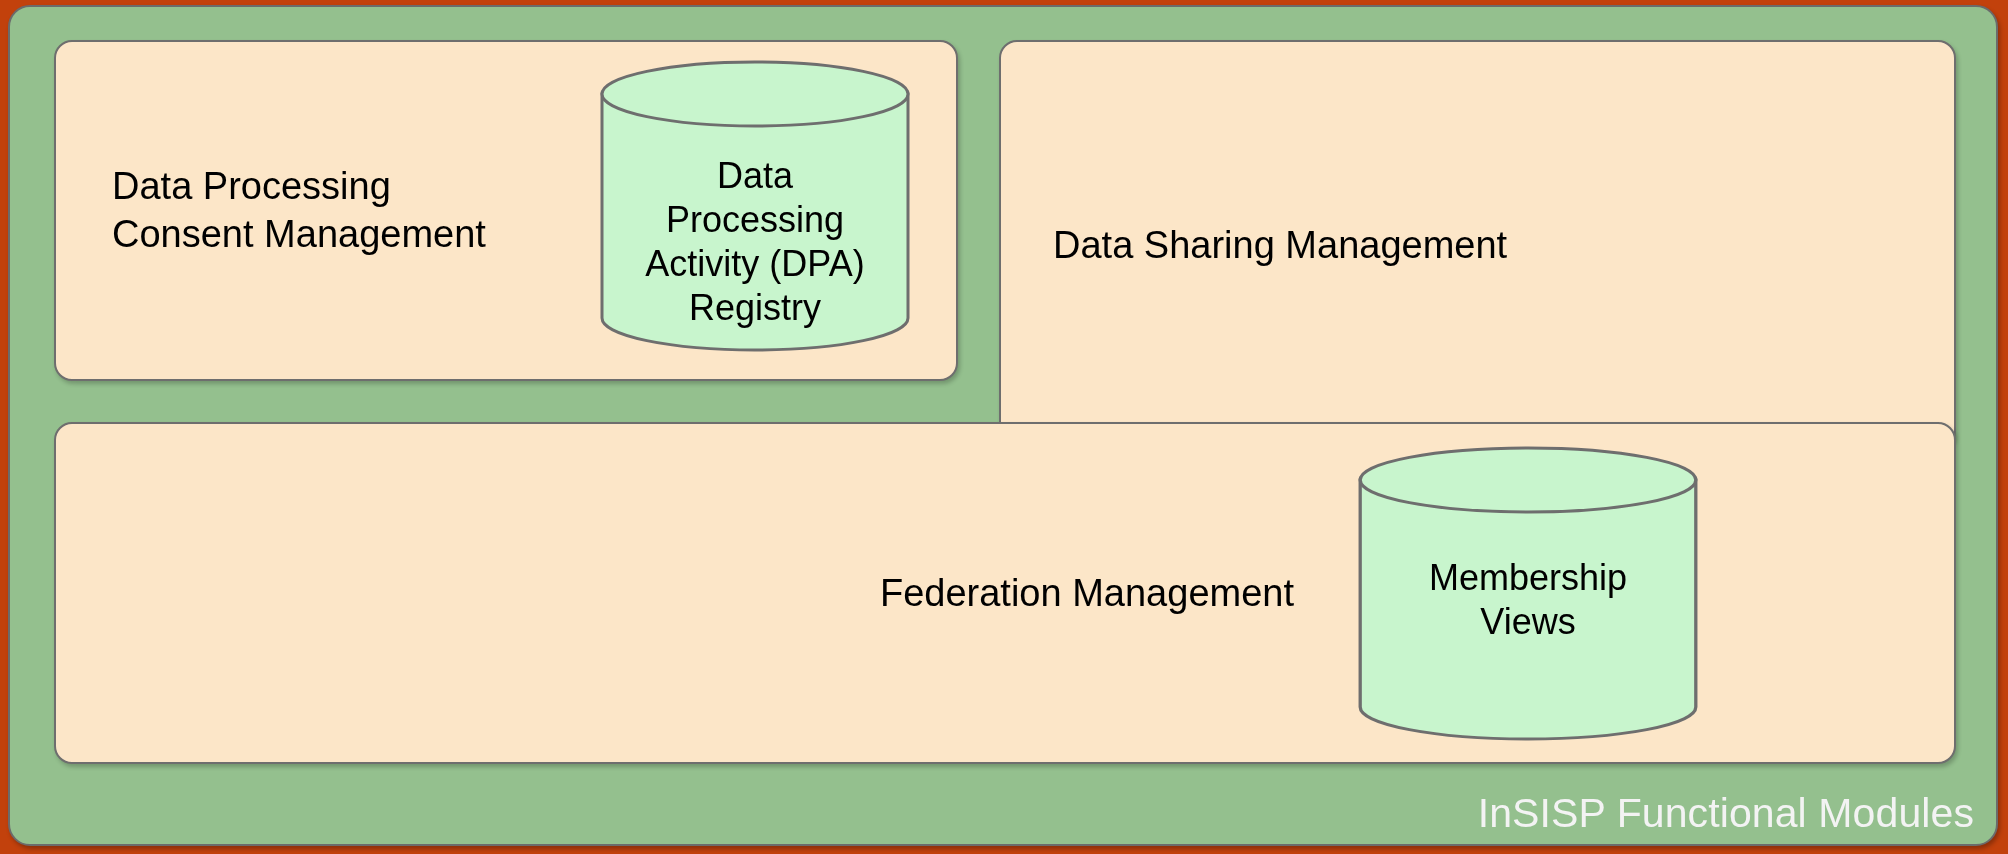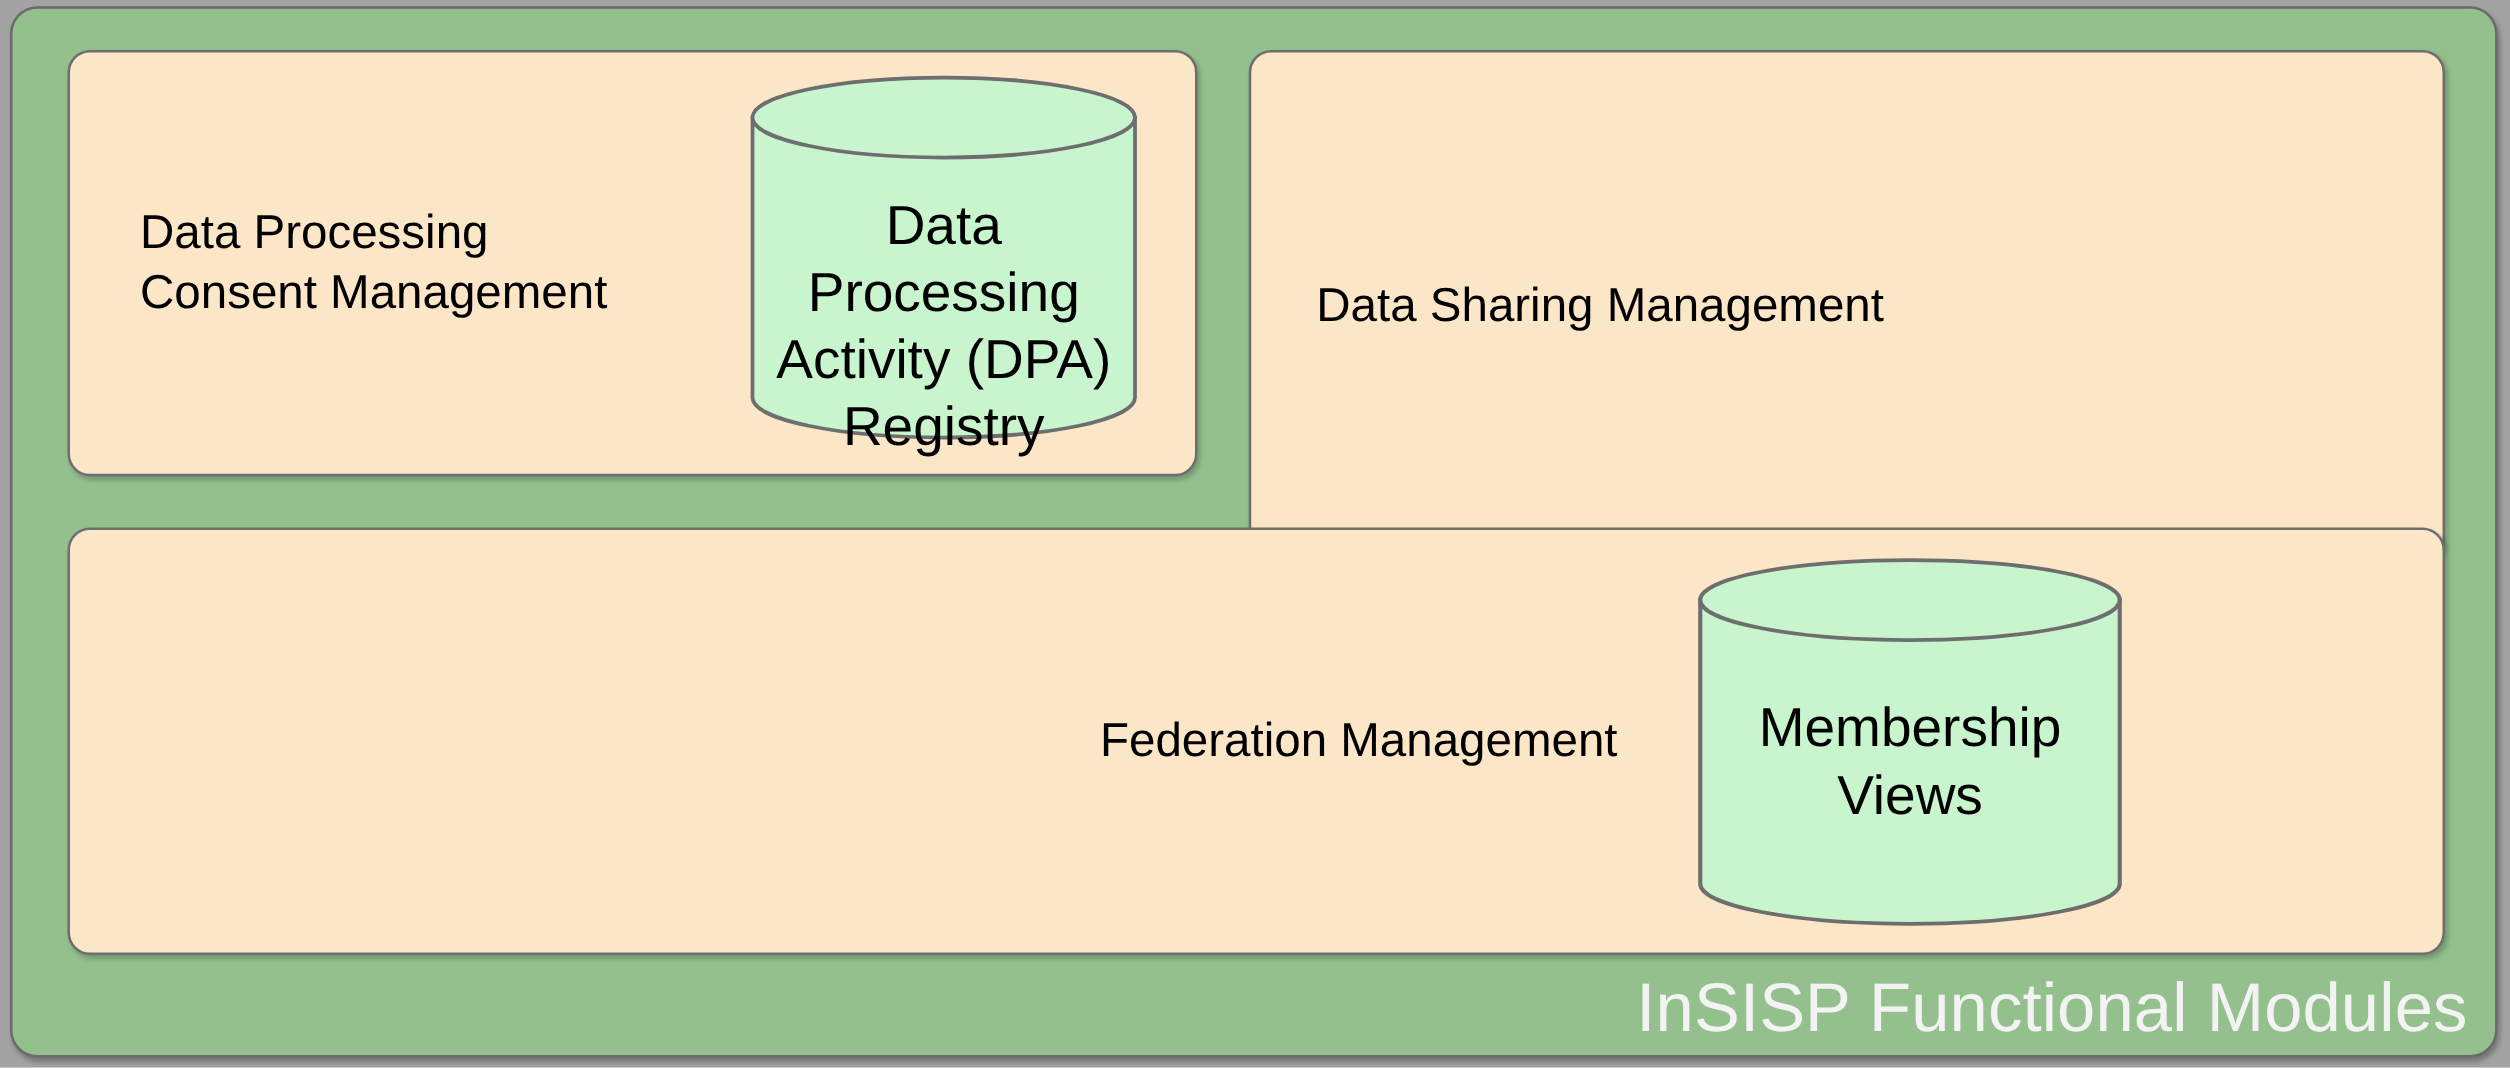--- a/index.html
+++ b/index.html
@@ -11,42 +11,42 @@
     width: 2008px;
     height: 854px;
     font-family: "Liberation Sans", sans-serif;
     overflow: hidden;
   }
 
   #stage {
     position: relative;
     width: 2008px;
     height: 854px;
-    background: #a3a3a3;
+    background: #c2410c;
   }
 
   
   .outer-container {
     position: absolute;
     left: 8px;
     top: 5px;
     width: 1990px;
     height: 841px;
     box-sizing: border-box;
     background: #94c08e;
     border: 2px solid #6b6b6b;
     border-radius: 22px;
     box-shadow: 2px 3px 4px rgba(0,0,0,0.28);
   }
 
   .container-label {
     position: absolute;
     right: 22px;
     bottom: 8px;
-    font-size: 55px;
+    font-size: 41px;
     line-height: 1.1;
     color: #f3f3f3;
     white-space: nowrap;
     letter-spacing: 0.1px;
   }
 
   
   .module-box {
     position: absolute;
     box-sizing: border-box;
@@ -99,21 +99,21 @@
     top: 0;
     width: 100%;
     height: 100%;
     overflow: visible;
   }
   .cyl-label {
     position: absolute;
     left: 0;
     width: 100%;
     text-align: center;
-    font-size: 44px;
+    font-size: 36px;
     line-height: 1.22;
     color: #000000;
     white-space: pre-line;
     z-index: 2;
   }
 
   
   #cyl-dpa {
     left: 544px;
     top: 18px;

